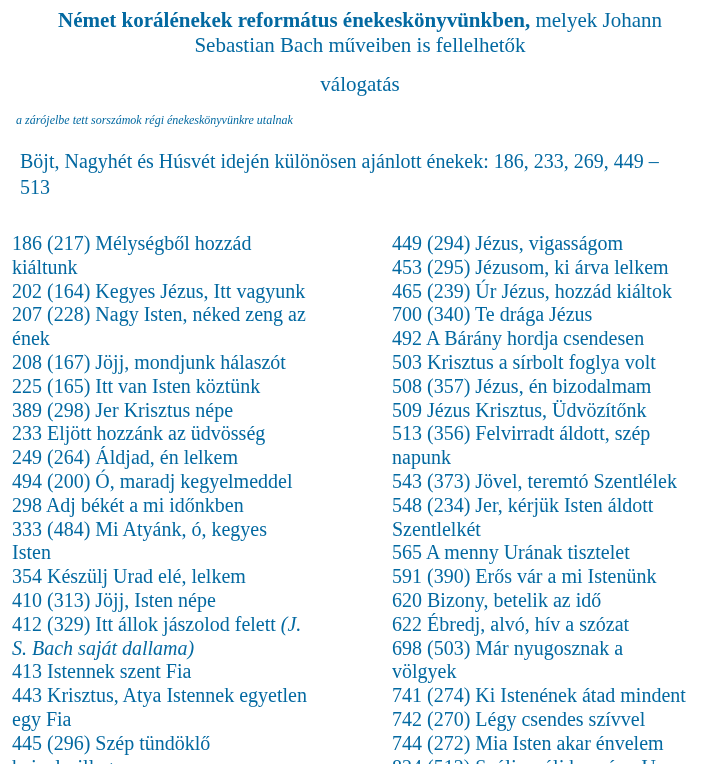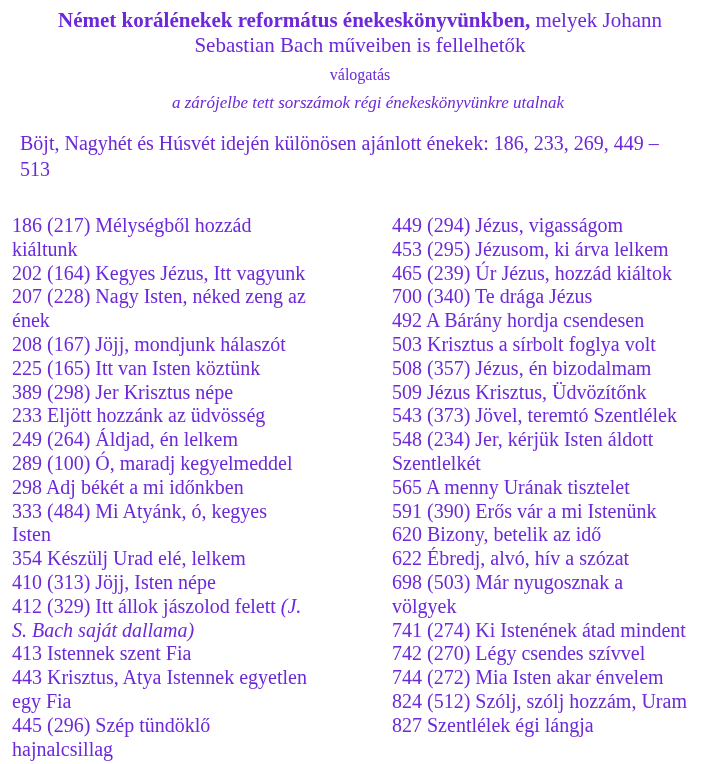--- a/index.html
+++ b/index.html
@@ -5,46 +5,45 @@
   html, body {
     margin: 0;
     padding: 0;
     background: #ffffff;
   }
   .page {
     position: relative;
     width: 720px;
     height: 764px;
     background: #ffffff;
-    color: #6d28d9;
+    color: #0369a1;
     font-family: "Liberation Serif", serif;
     overflow: hidden;
     box-sizing: border-box;
   }
   .title {
     margin: 8px 18px 0 18px;
     font-size: 21px;
     line-height: 25px;
     text-align: center;
     white-space: pre-line;
   }
   .title .bold-part {
     font-weight: bold;
   }
   .subtitle {
-    margin: 8px;
-    font-size: 16px;
+    margin: 17px;
+    font-size: 21px;
     line-height: 18px;
     text-align: center;
   }
   .note {
     margin: 1px 0 0 16px;
-    font-size: 17px;
+    font-size: 12px;
     line-height: 21px;
-    text-align: center;
     font-style: italic;
   }
   .intro {
     margin: 17px 18px 0 20px;
     font-size: 20px;
     line-height: 26px;
     white-space: pre-line;
   }
   .columns {
     display: flex;
@@ -83,21 +82,21 @@
         <div class="entry"><span>186 (217) Mélységből hozzád
 kiáltunk</span></div>
         <div class="entry"><span>202 (164) Kegyes Jézus, Itt vagyunk</span></div>
         <div class="entry"><span>207 (228) Nagy Isten, néked zeng az
 ének</span></div>
         <div class="entry"><span>208 (167) Jöjj, mondjunk hálaszót</span></div>
         <div class="entry"><span>225 (165) Itt van Isten köztünk</span></div>
         <div class="entry"><span>389 (298) Jer Krisztus népe</span></div>
         <div class="entry"><span>233 Eljött hozzánk az üdvösség</span></div>
         <div class="entry"><span>249 (264) Áldjad, én lelkem</span></div>
-        <div class="entry"><span>289 (100) Ó, maradj kegyelmeddel</span></div>
+        <div class="entry"><span>494 (200) Ó, maradj kegyelmeddel</span></div>
         <div class="entry"><span>298 Adj békét a mi időnkben</span></div>
         <div class="entry"><span>333 (484) Mi Atyánk, ó, kegyes
 Isten</span></div>
         <div class="entry"><span>354 Készülj Urad elé, lelkem</span></div>
         <div class="entry"><span>410 (313) Jöjj, Isten népe</span></div>
         <div class="entry"><span>412 (329) Itt állok jászolod felett </span><i>(J.
 S. Bach saját dallama)</i></div>
         <div class="entry"><span>413 Istennek szent Fia</span></div>
         <div class="entry"><span>443 Krisztus, Atya Istennek egyetlen
 egy Fia</span></div>
@@ -106,20 +105,22 @@
       </div>
     <div class="col-right">
         <div class="entry"><span>449 (294) Jézus, vigasságom</span></div>
         <div class="entry"><span>453 (295) Jézusom, ki árva lelkem</span></div>
         <div class="entry"><span>465 (239) Úr Jézus, hozzád kiáltok</span></div>
         <div class="entry"><span>700 (340) Te drága Jézus</span></div>
         <div class="entry"><span>492 A Bárány hordja csendesen</span></div>
         <div class="entry"><span>503 Krisztus a sírbolt foglya volt</span></div>
         <div class="entry"><span>508 (357) Jézus, én bizodalmam</span></div>
         <div class="entry"><span>509 Jézus Krisztus, Üdvözítőnk</span></div>
+        <div class="entry"><span>513 (356) Felvirradt áldott, szép
+napunk</span></div>
         <div class="entry"><span>543 (373) Jövel, teremtó Szentlélek</span></div>
         <div class="entry"><span>548 (234) Jer, kérjük Isten áldott
 Szentlelkét</span></div>
         <div class="entry"><span>565 A menny Urának tisztelet</span></div>
         <div class="entry"><span>591 (390) Erős vár a mi Istenünk</span></div>
         <div class="entry"><span>620 Bizony, betelik az idő</span></div>
         <div class="entry"><span>622 Ébredj, alvó, hív a szózat</span></div>
         <div class="entry"><span>698 (503) Már nyugosznak a
 völgyek</span></div>
         <div class="entry"><span>741 (274) Ki Istenének átad mindent</span></div>

